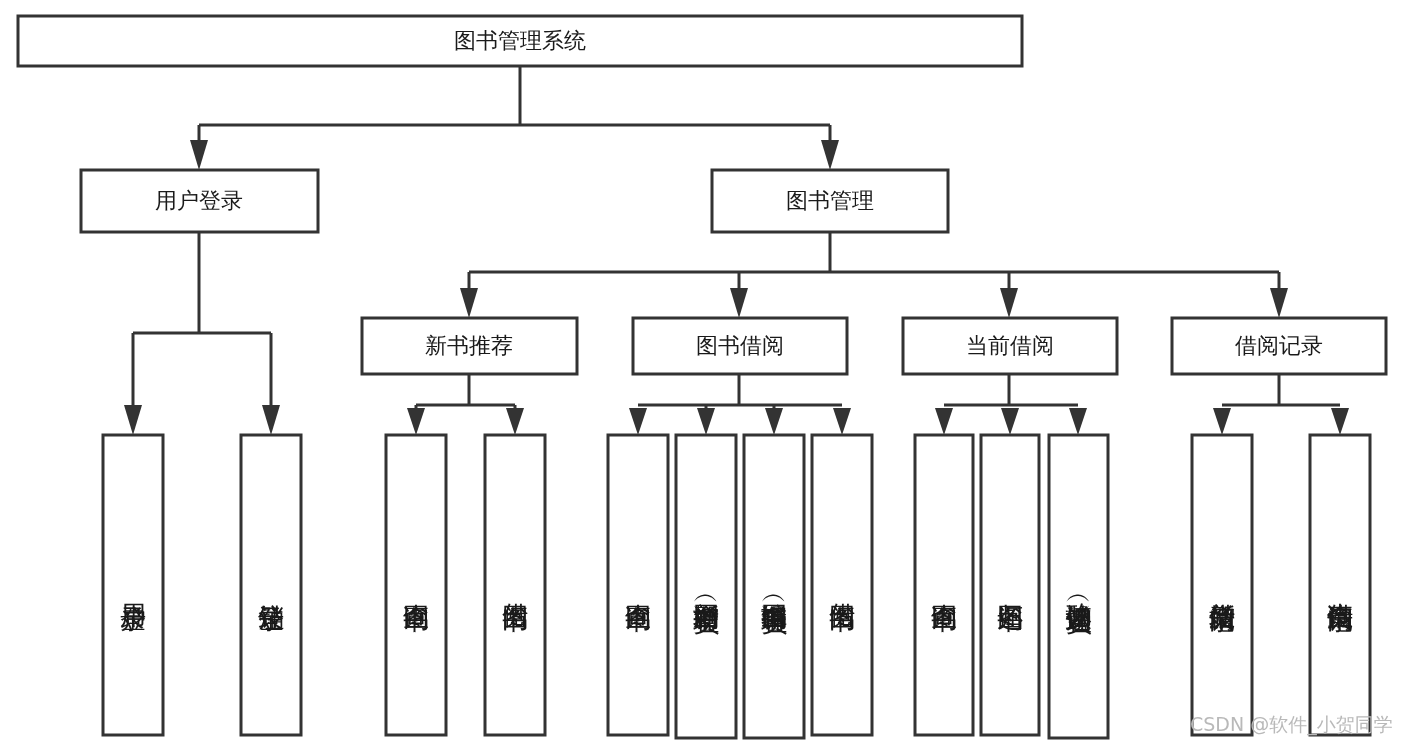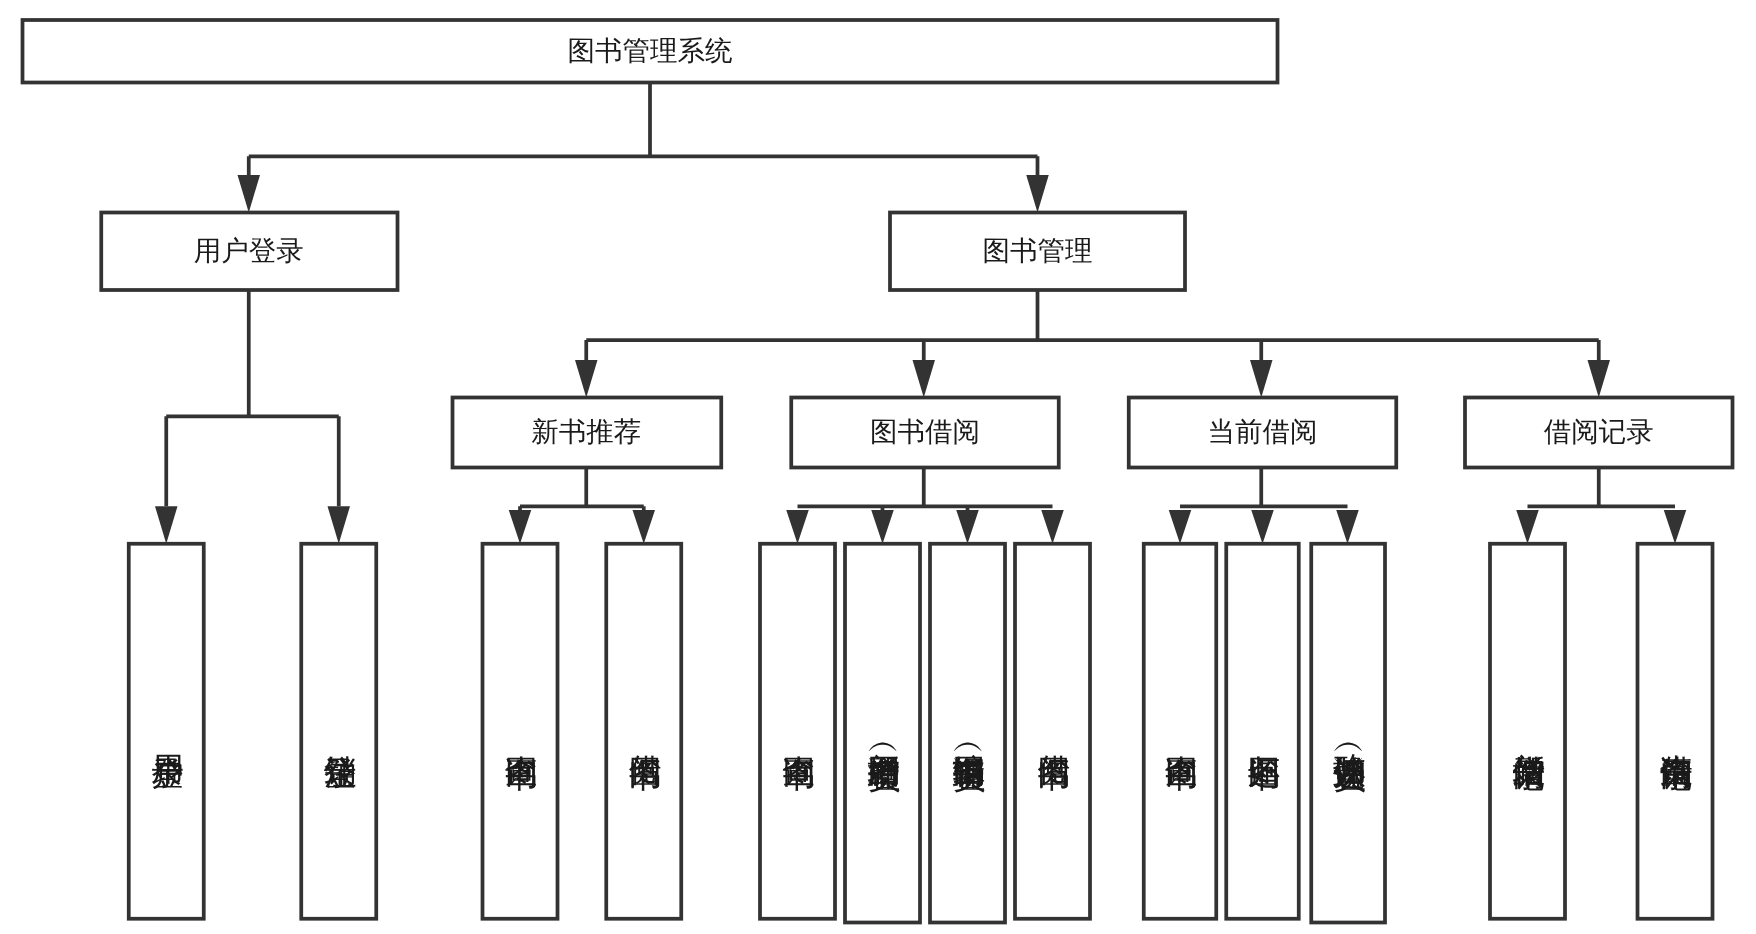--- a/index.html
+++ b/index.html
@@ -190,14 +190,15 @@
   <div class="node-label-v" style="left:608px; top:435px; width:60px; height:300px;">查询图书</div>
   <div class="node-label-v" style="left:676px; top:435px; width:60px; height:303px;">新增图书（管理员）</div>
   <div class="node-label-v" style="left:744px; top:435px; width:60px; height:303px;">编辑图书（管理员）</div>
   <div class="node-label-v" style="left:812px; top:435px; width:60px; height:300px;">借阅图书</div>
   <div class="node-label-v" style="left:915px; top:435px; width:58px; height:300px;">查询图书</div>
   <div class="node-label-v" style="left:981px; top:435px; width:58px; height:300px;">归还图书</div>
   <div class="node-label-v" style="left:1049px; top:435px; width:59px; height:303px;">确认归还（管理员）</div>
   <div class="node-label-v" style="left:1192px; top:435px; width:60px; height:300px;">新增借阅记录</div>
   <div class="node-label-v" style="left:1310px; top:435px; width:60px; height:300px;">查询借阅记录</div>
 
+  <div class="watermark">CSDN @软件_小贺同学</div>
 
 </div>
 
 </body></html>

